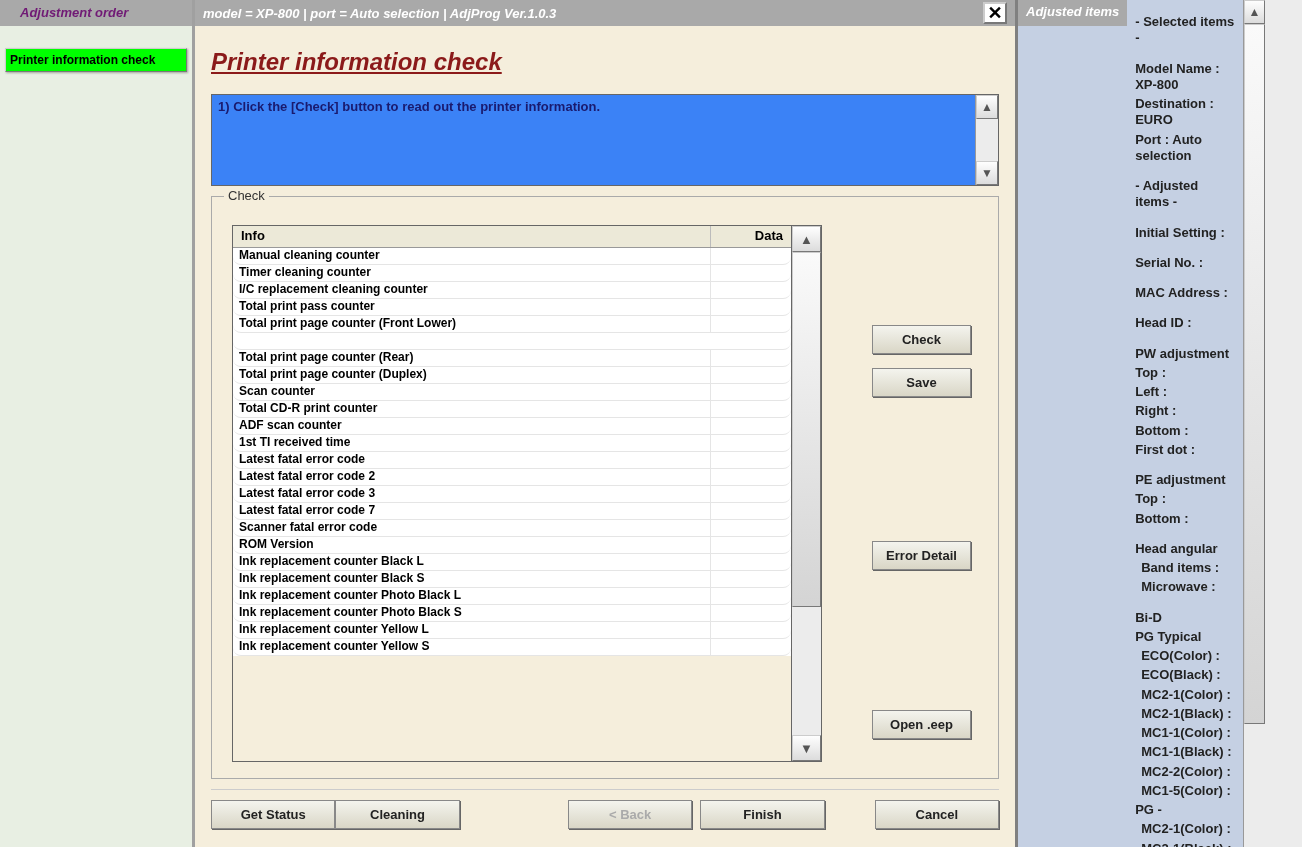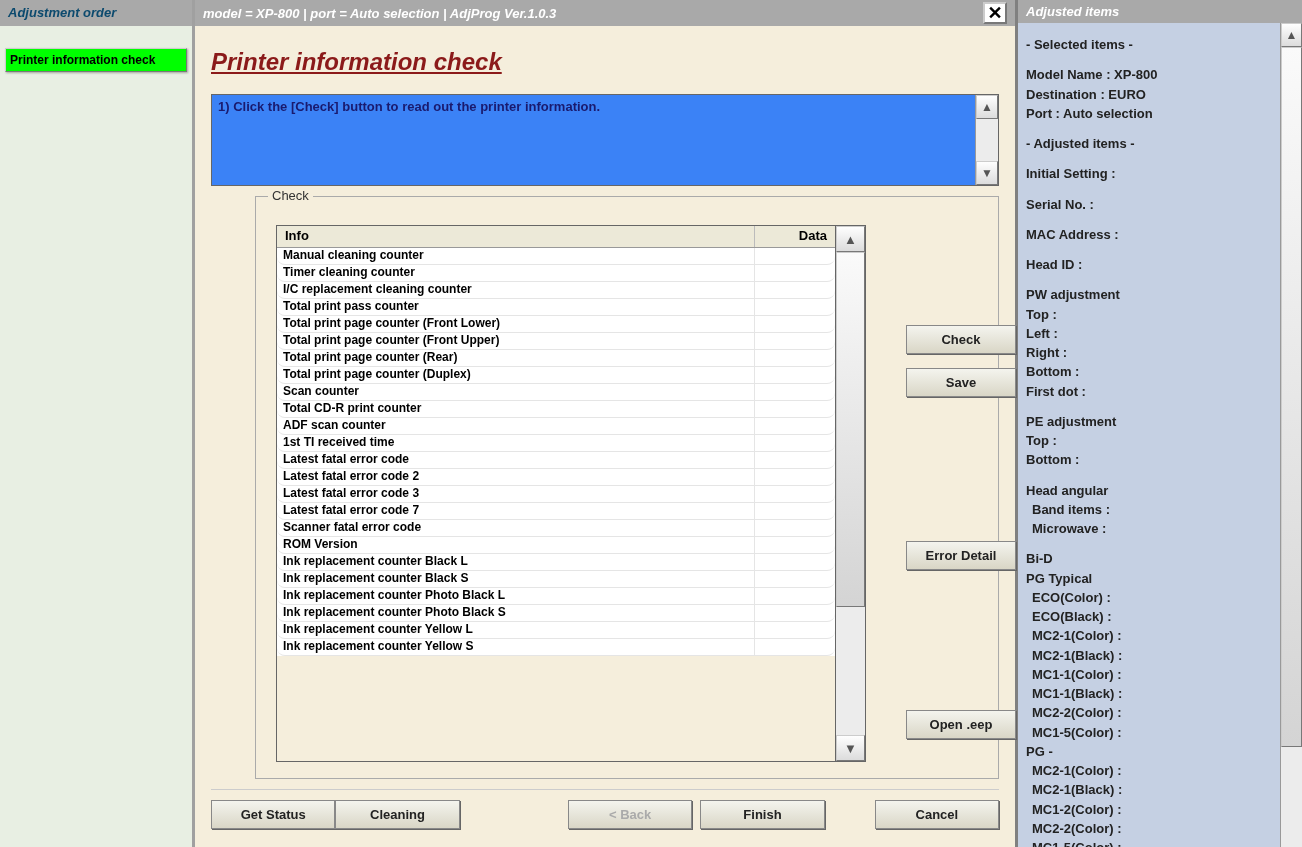--- a/index.html
+++ b/index.html
@@ -14,24 +14,24 @@
 }
 .left-panel {
   width: 192px;
   height: 100%;
   background: #e8efe3;
   display: flex;
   flex-direction: column;
 }
 .left-header {
   background: #a9a9a9;
-  color: #0c4a6e;
+  color: #701a75;
   font-weight: bold;
   font-style: italic;
-  padding: 4px 8px;
+  padding: 4px 20px;
   height: 26px;
   line-height: 18px;
 }
 .left-body {
   padding: 22px 5px 5px 5px;
 }
 .left-item {
   background: #00ff00;
   border: 1px outset #ccc;
   padding: 4px 4px;
@@ -122,21 +122,20 @@
   cursor: pointer;
   color: #555;
 }
 .fieldset-check {
   border: 1px solid #aaa;
   margin-top: 10px;
   padding: 28px 12px 16px 20px;
   position: relative;
   flex: 1;
   display: flex;
-  margin-left: 44px;
 }
 .fieldset-check::before {
   content: attr(data-caption);
   position: absolute;
   top: -9px;
   left: 12px;
   background: #f5eedc;
   padding: 0 4px;
   font-size: 13px;
   color: #333;
@@ -204,21 +203,21 @@
   display: flex;
   flex-direction: column;
   gap: 0;
   padding-top: 100px;
 }
 .btn {
   background: linear-gradient(#f4f4ee,#d9d6c6);
   border: 1px solid #888;
   box-shadow: 1px 1px 0 #666;
   padding: 6px 0;
-  width: 110px;
+  width: 99px;
   text-align: center;
   font-weight: bold;
   font-size: 13px;
   color: #222;
   cursor: pointer;
   margin-bottom: 14px;
 }
 .btn.gap-large { margin-top: 130px; margin-bottom: 0; }
 .btn.gap-med { margin-top: 140px; }
 .footer-row {
@@ -226,25 +225,24 @@
   gap: 0;
   padding: 10px 0 8px 0;
   border-top: 1px solid #ccc;
   margin-top: 10px;
 }
 .footer-row .btn { width: 132px; margin-bottom: 0; }
 .footer-row .spacer { width: 115px; }
 .btn.disabled { color: #aaa; cursor: default; }
 .btn.adj { margin-right: 0; border-right: 1px solid #888; }
 .right-panel {
-  width: 284px;
+  width: 247px;
   height: 100%;
   background: #c5d0e3;
   display: flex;
-  flex-direction: column;
 }
 .right-header {
   background: #a9a9a9;
   color: #fff;
   font-weight: bold;
   font-style: italic;
   padding: 4px 8px;
   height: 26px;
 }
 .right-body-wrap {
@@ -327,21 +325,20 @@
               </div>
               <div class="trow">
                 <div class="td-info">Total print pass counter</div>
                 <div class="td-data"></div>
               </div>
               <div class="trow">
                 <div class="td-info">Total print page counter (Front Lower)</div>
                 <div class="td-data"></div>
               </div>
               <div class="trow">
-                <div class="td-info">Total print page counter (Front Upper)</div>
                 <div class="td-data"></div>
               </div>
               <div class="trow">
                 <div class="td-info">Total print page counter (Rear)</div>
                 <div class="td-data"></div>
               </div>
               <div class="trow">
                 <div class="td-info">Total print page counter (Duplex)</div>
                 <div class="td-data"></div>
               </div>

